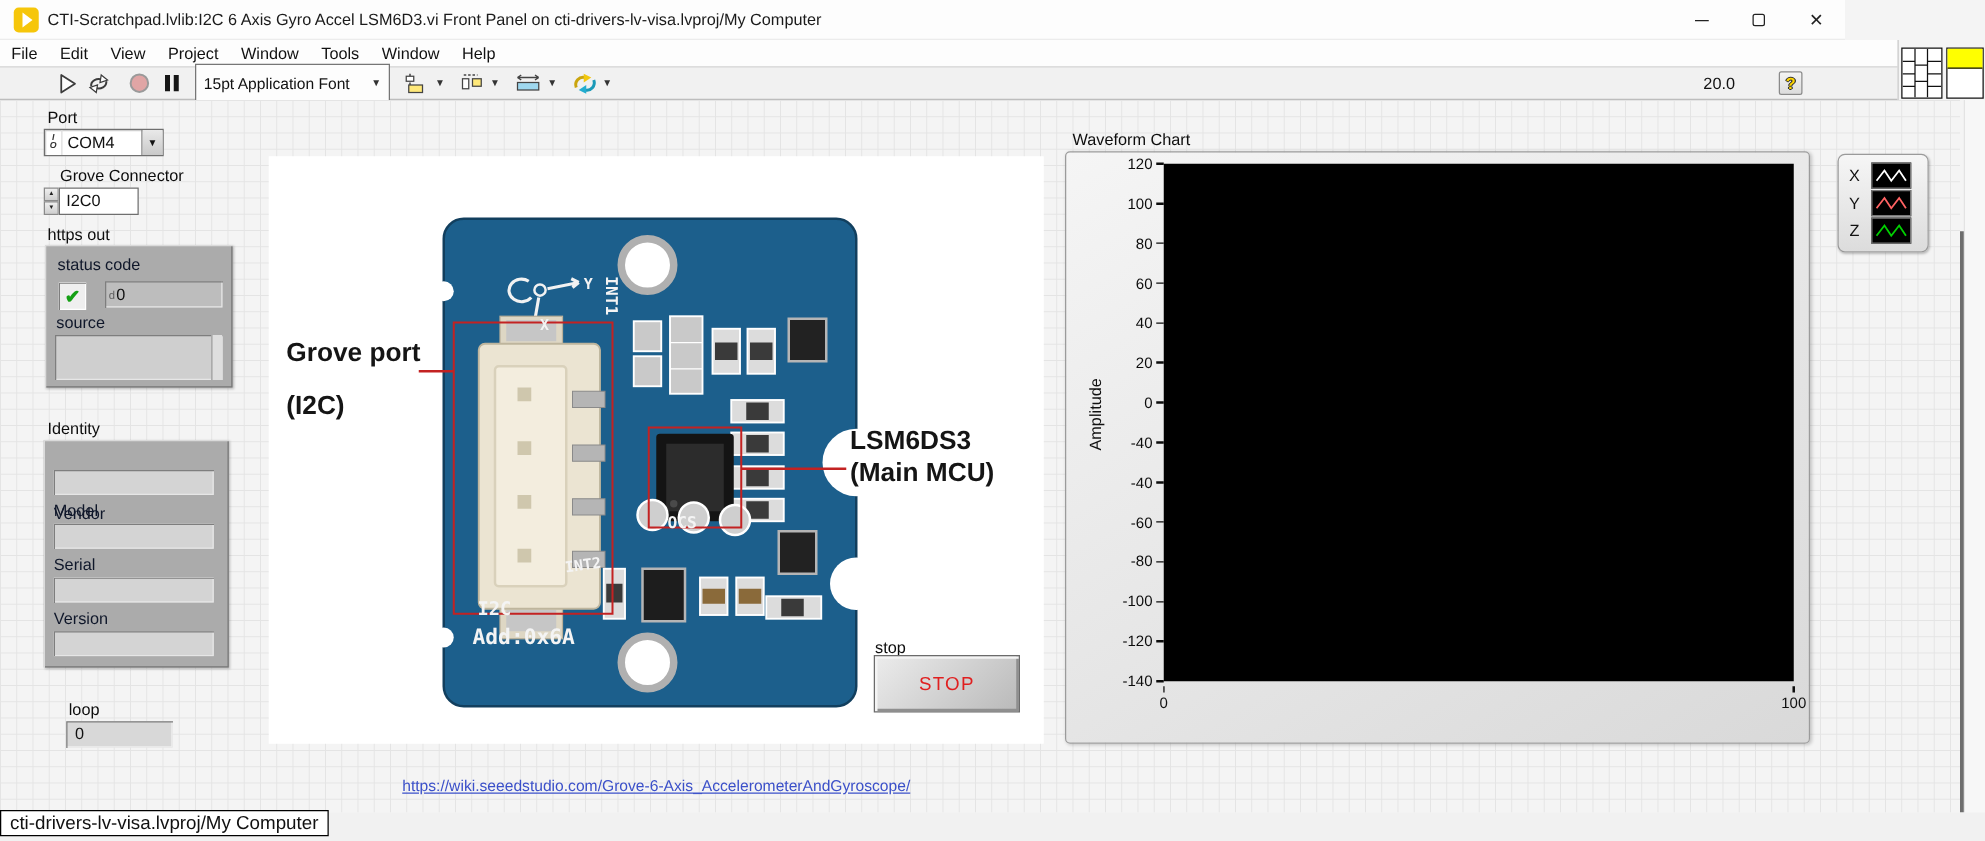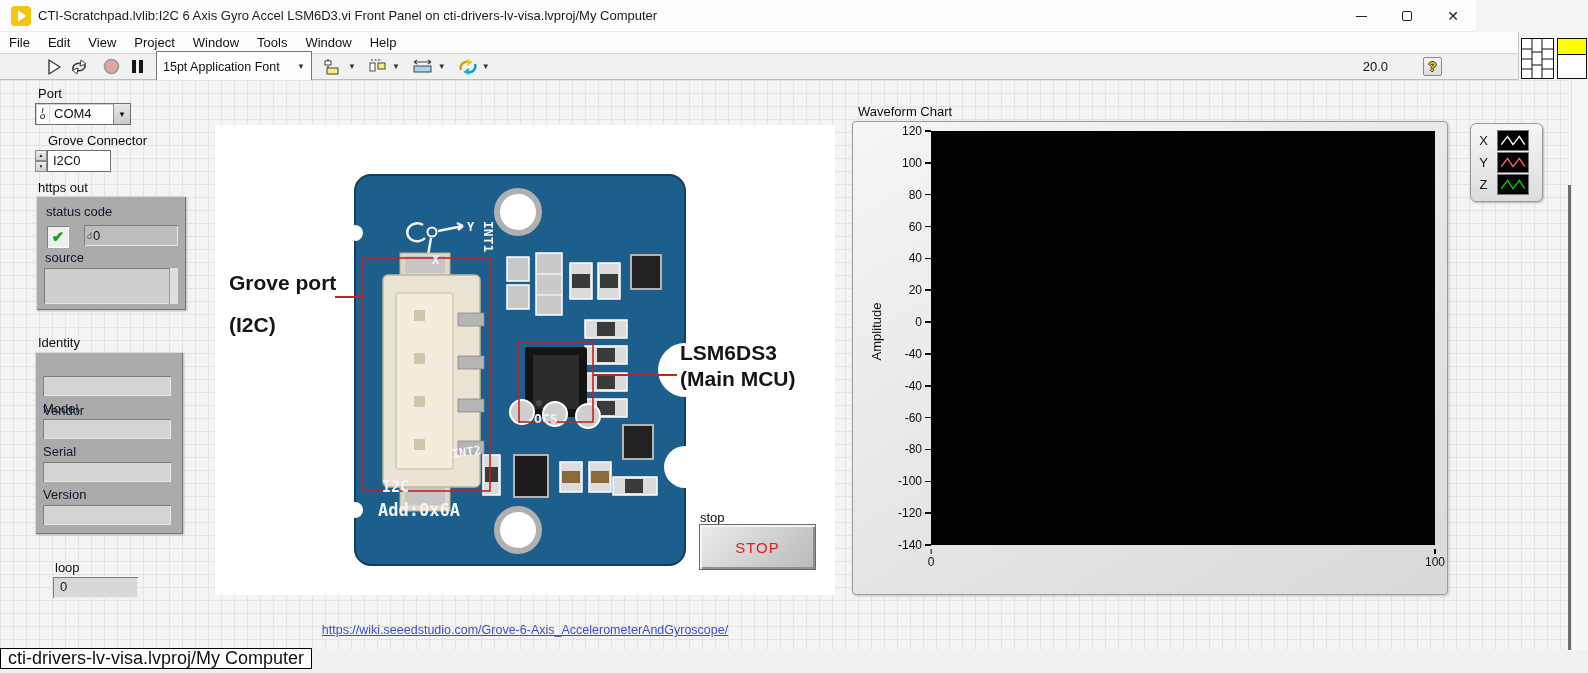--- a/index.html
+++ b/index.html
@@ -95,21 +95,21 @@
 
   .link-row { position:absolute; left:215px; top:540px; width:620px; text-align:center; }
   .link-row a { font-size:12.5px; color:#3b50c9; text-decoration:underline; }
 
   
   .vscroll-track { position:absolute; left:1571px; top:80px; width:17px; height:570px; background:#f7f7f7; border-left:1px solid #e3e3e3; }
   .vscroll-thumb { position:absolute; left:1568px; top:185px; width:3px; height:465px; background:#6e6e6e; }
 
   
   .statusbar { position:absolute; left:0; top:650px; width:1588px; height:23px; background:#f1f1f1; }
-  .ctx-box { position:absolute; left:0; top:-2px; height:21px; background:#fff; border:1px solid #000; font-size:18px; line-height:19px; padding:0 7px; white-space:nowrap; }
+  .ctx-box { position:absolute; left:0; top:-2px; height:21px; background:#fff; border:1px solid #000; font-size:15px; line-height:19px; padding:0 7px; white-space:nowrap; }
 </style>
 </head>
 <body>
 
 <div class="titlebar">
   <div class="lv-icon"></div>
   <div class="title-text">CTI-Scratchpad.lvlib:I2C 6 Axis Gyro Accel LSM6D3.vi Front Panel on cti-drivers-lv-visa.lvproj/My Computer</div>
   <div class="winbtn min">
       <i class="glyph-min"></i>
     </div>

